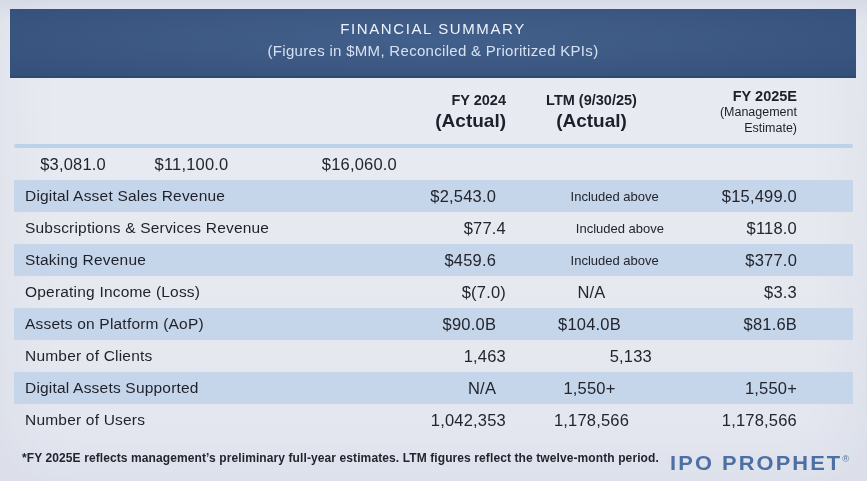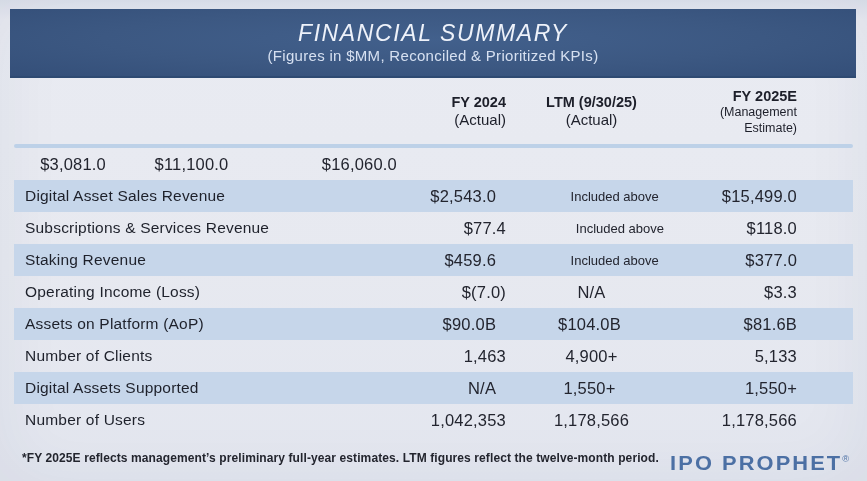--- a/index.html
+++ b/index.html
@@ -20,46 +20,46 @@
   .banner {
     position: absolute;
     left: 10px; right: 11px; top: 9px;
     height: 69px;
     background: radial-gradient(ellipse at 50% 45%, #42608c 0%, #3c5882 55%, #344f79 100%);
     border-bottom: 2px solid #2e4a72;
     text-align: center;
     padding-top: 11px;
   }
   .banner h1 {
-    font-size: 23px;
+    font-size: 15px;
     font-weight: 500;
     letter-spacing: 1.6px;
     color: #eef2fa;
-    font-style: italic;
   }
   .banner .subtitle {
+    margin-top: 5px;
     font-size: 15px;
     font-weight: 400;
     letter-spacing: 0.3px;
     color: #d6e0f1;
   }
   
   .fin-table {
     position: absolute;
     left: 14px; top: 79px;
     width: 839px;
   }
   .thead {
     display: flex;
     height: 65px;
     align-items: center;
   }
   .thead .cell { text-align: center; line-height: 1.25; }
   .thead .main { font-size: 14.5px; font-weight: 700; color: #1d1f2a; }
-  .thead .sub  { font-size: 15px;  font-weight: 400; color: #1d1f2a; }
+  .thead .sub  { font-size: 19px;  font-weight: 700; color: #1d1f2a; }
   .thead .c3 .sub { font-size: 12.5px; font-weight: 500; }
   .sep {
     height: 4px;
     background: #bdd1e8;
     border-radius: 2px;
   }
   .row {
     display: flex;
     height: 32px;
     align-items: center;
@@ -163,21 +163,20 @@
         </div>
         <div class="row shaded">
           <div class="cell label">Assets on Platform (AoP)</div>
           <div class="cell c1 num">$90.0B</div>
           <div class="cell c2 num">$104.0B</div>
           <div class="cell c3 num">$81.6B</div>
         </div>
         <div class="row">
           <div class="cell label">Number of Clients</div>
           <div class="cell c1 num">1,463</div>
-          <div class="cell c2 num">4,900+</div>
           <div class="cell c3 num">5,133</div>
         </div>
         <div class="row shaded">
           <div class="cell label">Digital Assets Supported</div>
           <div class="cell c1 num">N/A</div>
           <div class="cell c2 num">1,550+</div>
           <div class="cell c3 num">1,550+</div>
         </div>
         <div class="row">
           <div class="cell label">Number of Users</div>

